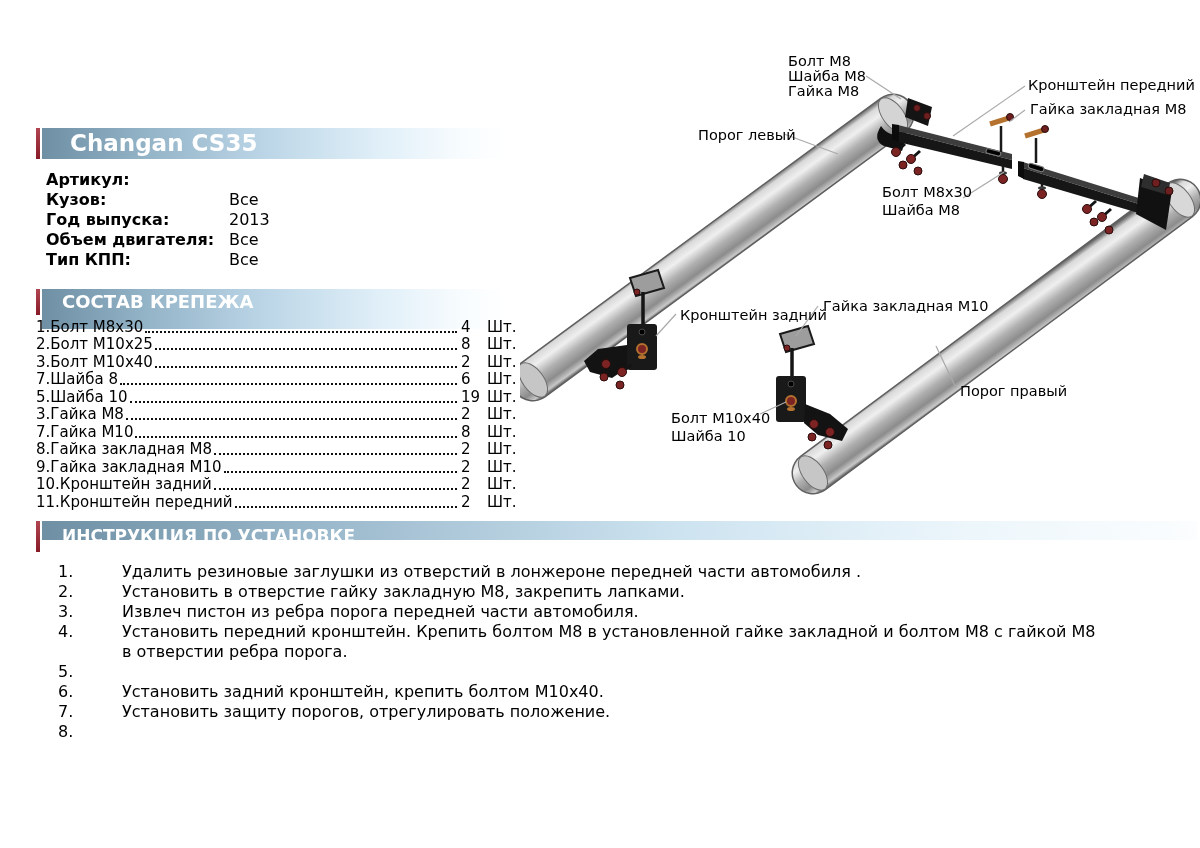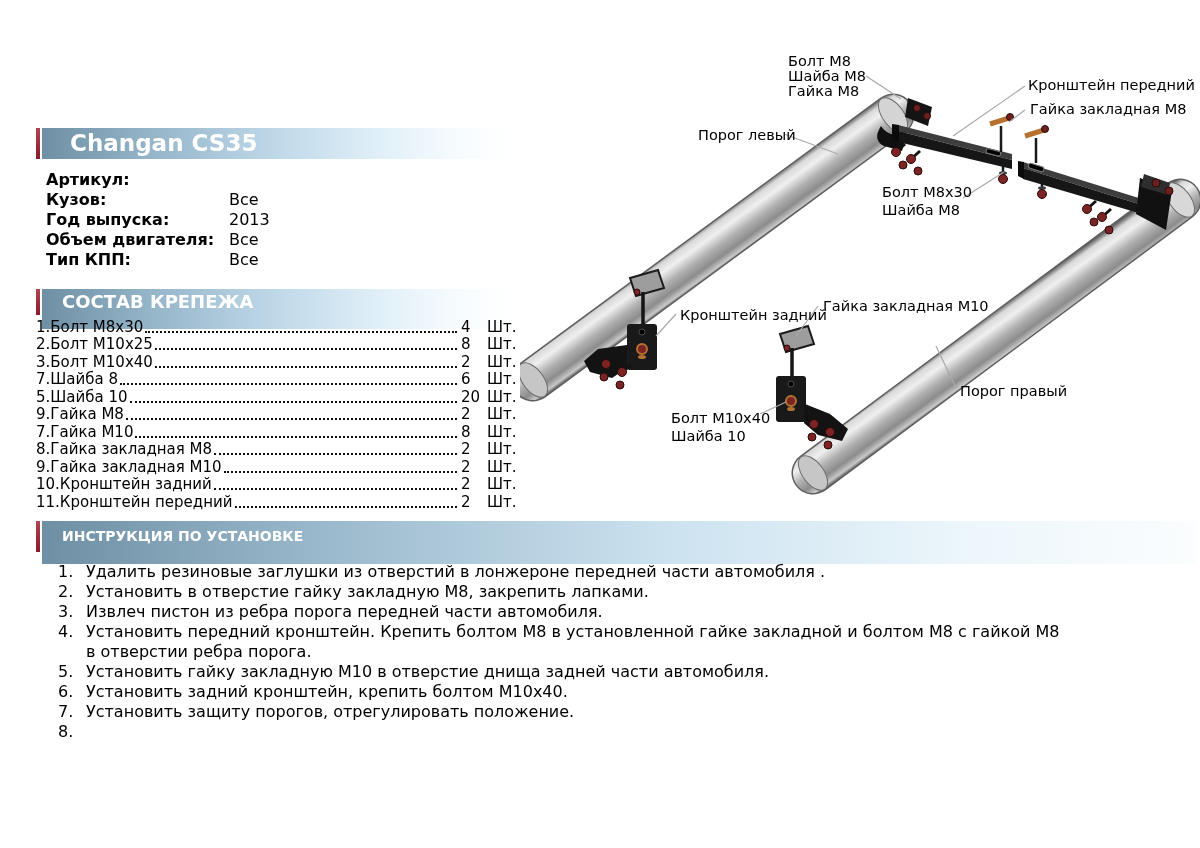--- a/index.html
+++ b/index.html
@@ -10,35 +10,35 @@
   }
   .stripe{position:absolute;left:36px;width:4px;
     background:linear-gradient(180deg,#b04451 0%,#871b27 100%);}
   #stripe-title{top:128px;height:31px;}
   #stripe-hw{top:289px;height:26px;}
   #stripe-instr{top:521px;height:31px;}
   .bar{position:absolute;left:42px;box-sizing:border-box;color:#fff;font-weight:700;
     background:linear-gradient(90deg,#6e8fa4 0%,#93b3c7 22%,#bcd6e7 48%,#e0eff8 72%,#f8fcfe 90%,#ffffff 100%);}
   #bar-title{top:128px;width:468px;height:31px;font-size:23px;line-height:31px;padding-left:28px;}
   #bar-hw{top:289px;width:468px;height:40px;font-size:18px;line-height:26px;padding-left:20px;}
-  #bar-instr{top:521px;width:1155px;height:43px;font-size:14px;line-height:31px;padding-left:20px;
+  #bar-instr{top:521px;width:1155px;height:19px;font-size:17px;line-height:31px;padding-left:20px;
     background:linear-gradient(90deg,#6e8fa4 0%,#9cbacd 25%,#cde3f0 55%,#ecf6fb 80%,#fbfdfe 100%);}
   .specs{position:absolute;left:46px;top:170px;}
   .spec-row{display:flex;font-size:16px;line-height:20px;}
   .spec-label{width:183px;font-weight:700;flex:none;}
   .hw-list{position:absolute;left:36px;top:318px;width:481px;}
   .hw-row{display:flex;align-items:flex-end;height:17.5px;font-size:15px;line-height:17px;}
   .hw-name{white-space:nowrap;flex:none;margin-top:16px;}
   .hw-dots{flex:1;border-bottom:2.5px dotted #111;margin:0 4px 3px 2px;min-width:8px;}
   .hw-qty{width:26px;flex:none;}
   .hw-unit{width:30px;flex:none;}
   .steps{position:absolute;left:58px;top:562px;width:1125px;}
   .step{display:flex;font-size:16px;line-height:20px;}
   .step-num{width:28px;flex:none;}
-  .step-text{white-space:pre-wrap;}
+  .step-text{white-space:pre-wrap;margin-left:36px;}
   #diagram{position:absolute;left:520px;top:30px;}
   #diagram text{font-size:14.5px;fill:#000;}
 </style>
 </head>
 <body>
 
 <div class="stripe" id="stripe-title"></div>
 <div class="bar" id="bar-title">
   <span>Changan CS35</span>
 </div>
@@ -91,25 +91,25 @@
   </div>
   <div class="hw-row">
     <span class="hw-name">7.Шайба 8</span>
       <span class="hw-dots"></span>
       <span class="hw-qty">6</span>
       <span class="hw-unit">Шт.</span>
   </div>
   <div class="hw-row">
     <span class="hw-name">5.Шайба 10</span>
       <span class="hw-dots"></span>
-      <span class="hw-qty">20</span>
-      <span class="hw-unit">Шт.</span>
-  </div>
-  <div class="hw-row">
-    <span class="hw-name">9.Гайка М8</span>
+      <span class="hw-qty">19</span>
+      <span class="hw-unit">Шт.</span>
+  </div>
+  <div class="hw-row">
+    <span class="hw-name">3.Гайка М8</span>
       <span class="hw-dots"></span>
       <span class="hw-qty">2</span>
       <span class="hw-unit">Шт.</span>
   </div>
   <div class="hw-row">
     <span class="hw-name">7.Гайка М10</span>
       <span class="hw-dots"></span>
       <span class="hw-qty">8</span>
       <span class="hw-unit">Шт.</span>
   </div>
@@ -157,21 +157,20 @@
     <span class="step-num">3.</span>
     <span class="step-text">Извлеч пистон из ребра порога передней части автомобиля.</span>
   </div>
   <div class="step">
     <span class="step-num">4.</span>
     <span class="step-text">Установить передний кронштейн. Крепить болтом М8 в установленной гайке закладной и болтом М8 с гайкой М8
 в отверстии ребра порога.</span>
   </div>
   <div class="step">
     <span class="step-num">5.</span>
-    <span class="step-text">Установить гайку закладную М10 в отверстие днища задней части автомобиля.</span>
   </div>
   <div class="step">
     <span class="step-num">6.</span>
     <span class="step-text">Установить задний кронштейн, крепить болтом М10х40.</span>
   </div>
   <div class="step">
     <span class="step-num">7.</span>
     <span class="step-text">Установить защиту порогов, отрегулировать положение.</span>
   </div>
   <div class="step">

